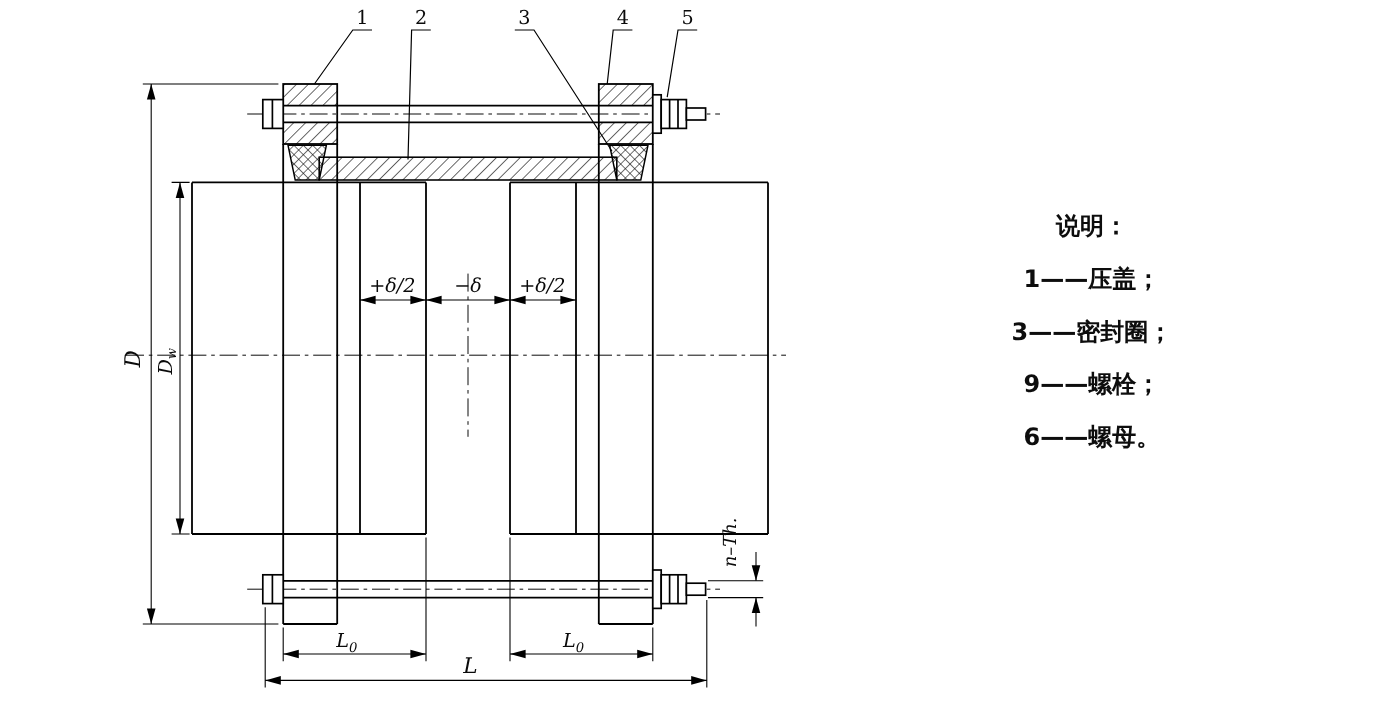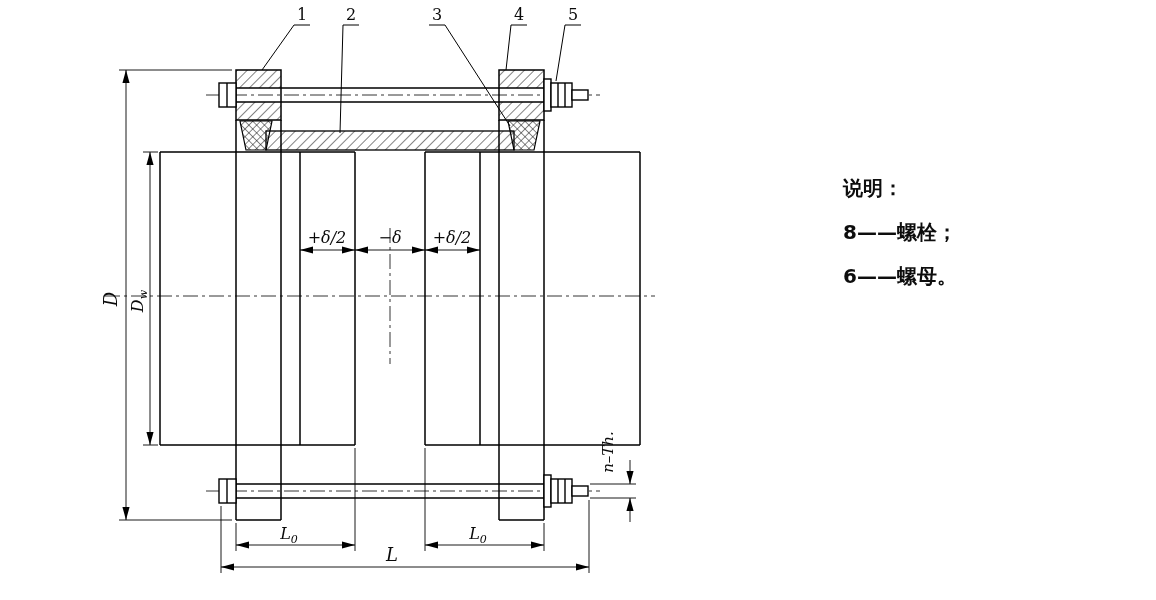--- a/index.html
+++ b/index.html
@@ -9,20 +9,21 @@
   }
   svg { position:absolute; left:0; top:0; }
   text { fill:#0a0a0a; }
   .dim  { font:italic 16px "DejaVu Serif","Liberation Serif",serif; }
   .dimL { font:italic 18px "DejaVu Serif","Liberation Serif",serif; }
   .dimS { font:italic 15px "DejaVu Serif","Liberation Serif",serif; }
   .callout-num { font:16px "DejaVu Serif","Liberation Serif",serif; }
   .legend {
     position:absolute; left:843px; top:166px; color:#0d0d0d;
     font:700 20px "DejaVu Sans","Liberation Sans",sans-serif;
+    text-align:center;
   }
   .legend > div { height:44px; line-height:44px; white-space:nowrap; }
 </style>
 </head>
 <body>
 
 <div class="canvas">
 
 <svg width="1156" height="600" viewBox="0 0 1156 600">
   <defs>
@@ -129,17 +130,19 @@
   </g>
   <text class="callout-num" x="302" y="20" text-anchor="middle">1</text>
   <text class="callout-num" x="351" y="20" text-anchor="middle">2</text>
   <text class="callout-num" x="437" y="20" text-anchor="middle">3</text>
   <text class="callout-num" x="519" y="20" text-anchor="middle">4</text>
   <text class="callout-num" x="573" y="20" text-anchor="middle">5</text>
 </svg>
 
 <div class="legend">
   <div>说明：</div>
-  <div>8——螺栓；</div>
+  <div>1——压盖；</div>
+  <div>3——密封圈；</div>
+  <div>9——螺栓；</div>
   <div>6——螺母。</div>
 </div>
 
 </div>
 
 </body></html>

